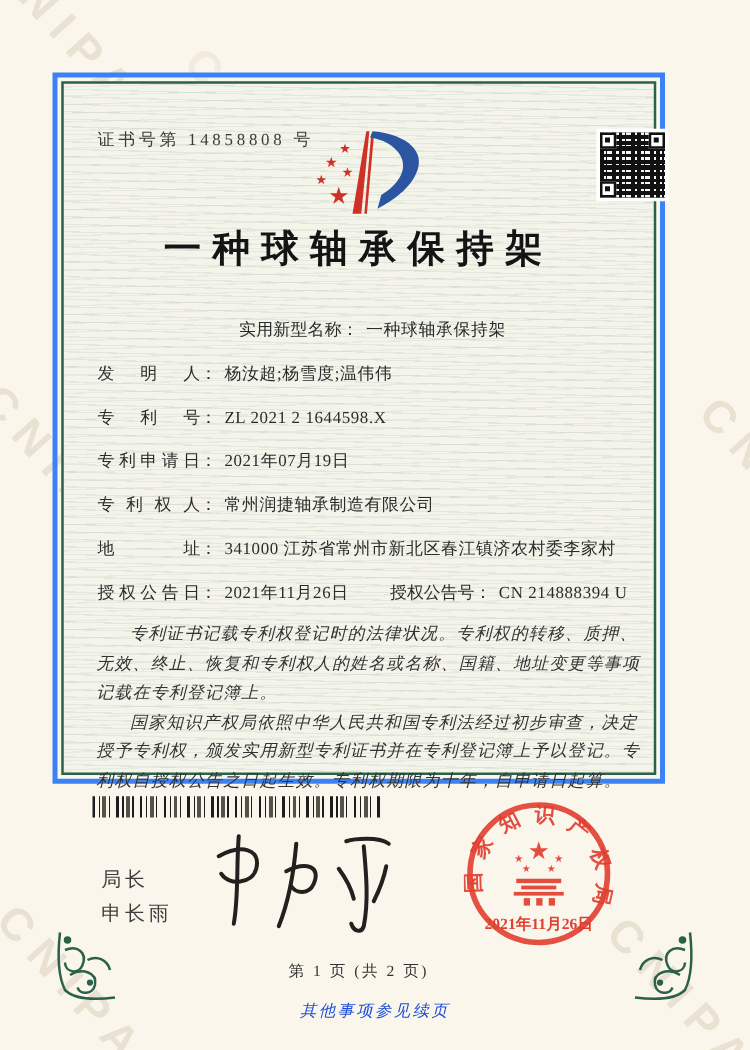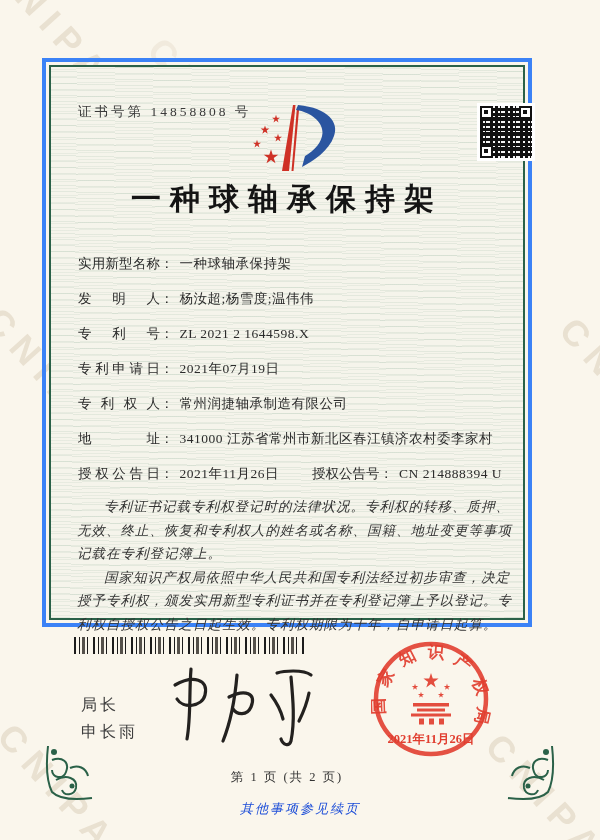--- a/index.html
+++ b/index.html
@@ -119,21 +119,21 @@
 
     <div class="qr">
       <div class="qr-inner"></div>
       <div class="eye tl"></div>
         <div class="eye tr"></div>
         <div class="eye bl"></div>
     </div>
 
     <div class="title">一种球轴承保持架</div>
 
-    <div class="field-row" style="top:188px;">
+    <div class="field-row" style="top:188px;justify-content:center;">
       <span class="field-label">实用新型名称</span>
         <span class="colon">：</span>
       <span class="field-value">一种球轴承保持架</span>
     </div>
     <div class="field-row" style="top:223px;align-items:flex-end;">
       <span class="field-label">发明人</span>
         <span class="colon">：</span>
       <span class="field-value">杨汝超;杨雪度;温伟伟</span>
     </div>
     <div class="field-row" style="top:258px;">

